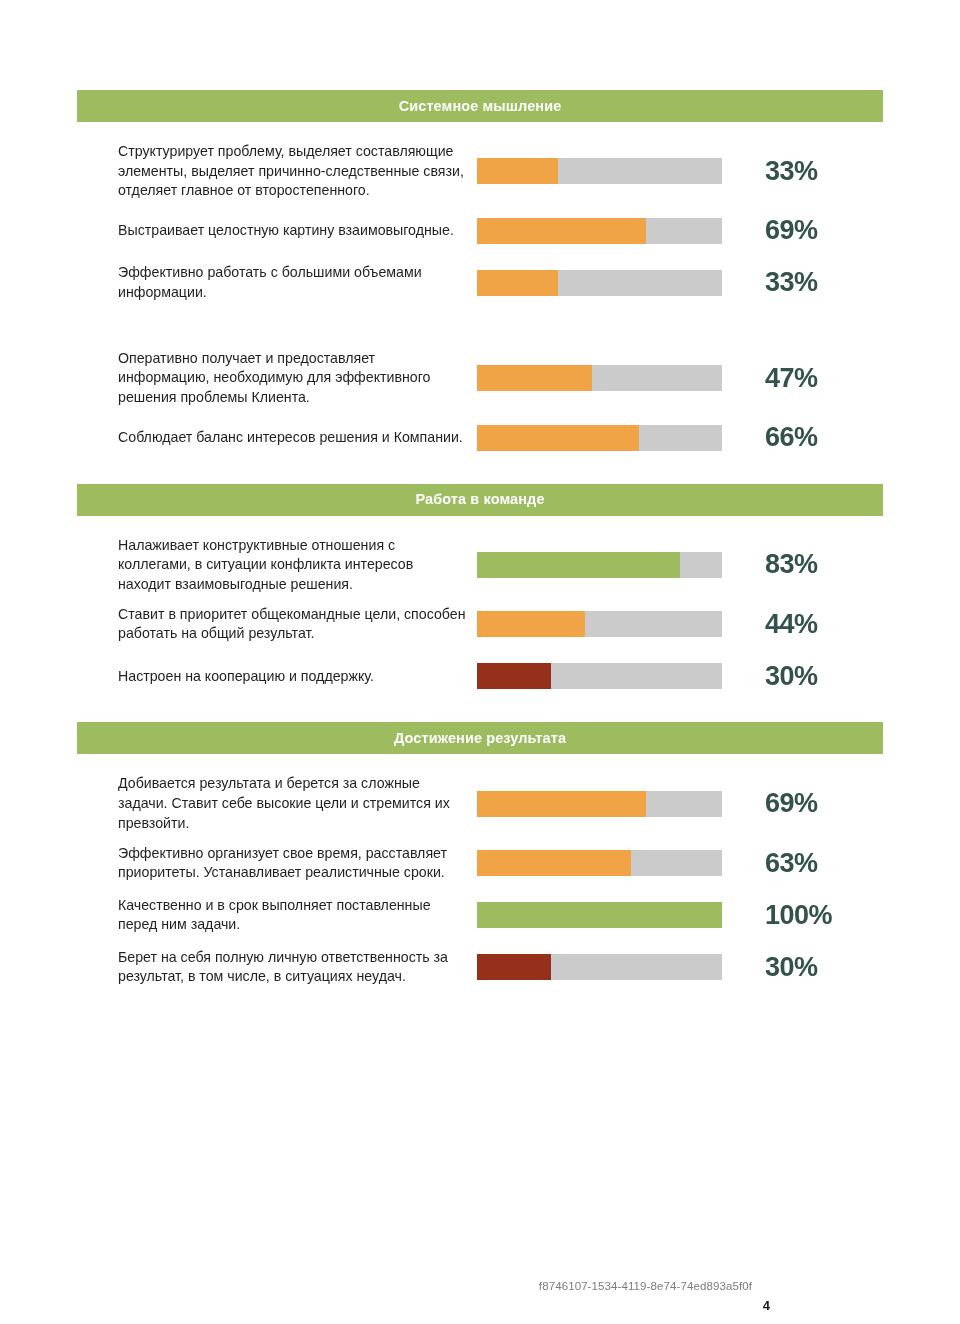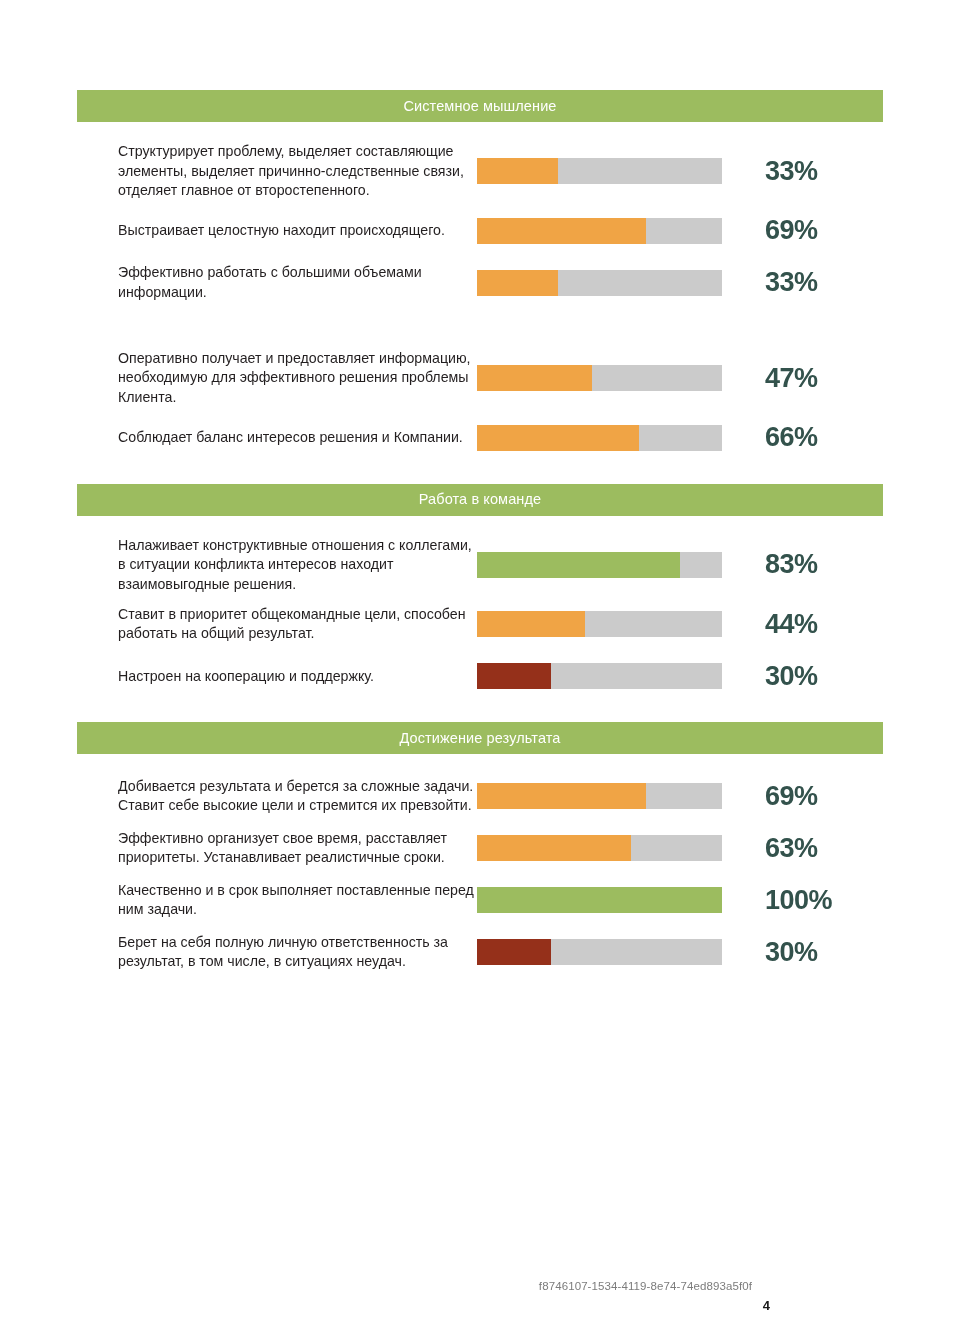--- a/index.html
+++ b/index.html
@@ -44,42 +44,42 @@
     height: 32px;
     background: #9cbc5f;
     display: flex;
     align-items: center;
     justify-content: center;
     box-sizing: border-box;
   }
   .section-header-title {
     color: #ffffff;
     font-size: 14.5px;
-    font-weight: normal;
+    font-weight: bold;
     letter-spacing: 0.1px;
     line-height: 1;
     white-space: nowrap;
   }
 
   .section-body {
     padding-top: 16px;
   }
 
   
   .row {
     display: flex;
     align-items: center;
     min-height: 44px;
     padding: 4px 0;
   }
   .row-label {
     width: 400px;
     flex: 0 0 400px;
     padding-left: 41px;
-    padding-right: 1px;
+    padding-right: 8px;
     box-sizing: border-box;
     font-size: 14.2px;
     line-height: 1.38;
     color: #231f20;
   }
   .row-bar-cell {
     flex: 0 0 262px;
     width: 262px;
     display: flex;
     align-items: center;
@@ -151,21 +151,21 @@
           <div class="row">
             <div class="row-label">Структурирует проблему, выделяет составляющие элементы, выделяет причинно-следственные связи, отделяет главное от второстепенного.</div>
             <div class="row-bar-cell">
               <div class="bar-track">
                 <div class="bar-fill fill-orange" style="width: 33%;"></div>
               </div>
             </div>
             <div class="row-value">33%</div>
           </div>
           <div class="row">
-            <div class="row-label">Выстраивает целостную находит происходящего.</div>
+            <div class="row-label">Выстраивает целостную картину взаимовыгодные.</div>
             <div class="row-bar-cell">
               <div class="bar-track">
                 <div class="bar-fill fill-orange" style="width: 69%;"></div>
               </div>
             </div>
             <div class="row-value">69%</div>
           </div>
           <div class="row">
             <div class="row-label">Эффективно работать с большими объемами информации.</div>
             <div class="row-bar-cell">

